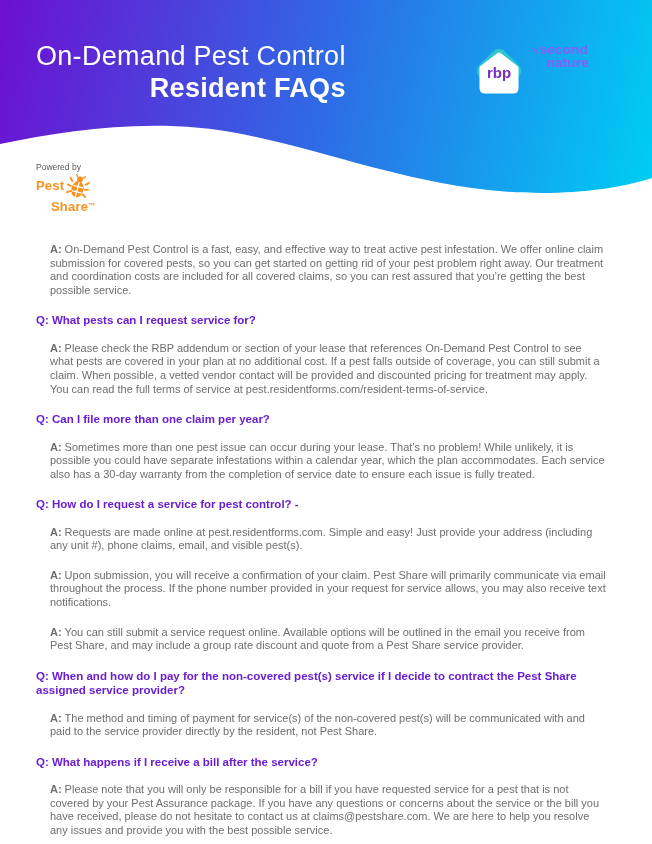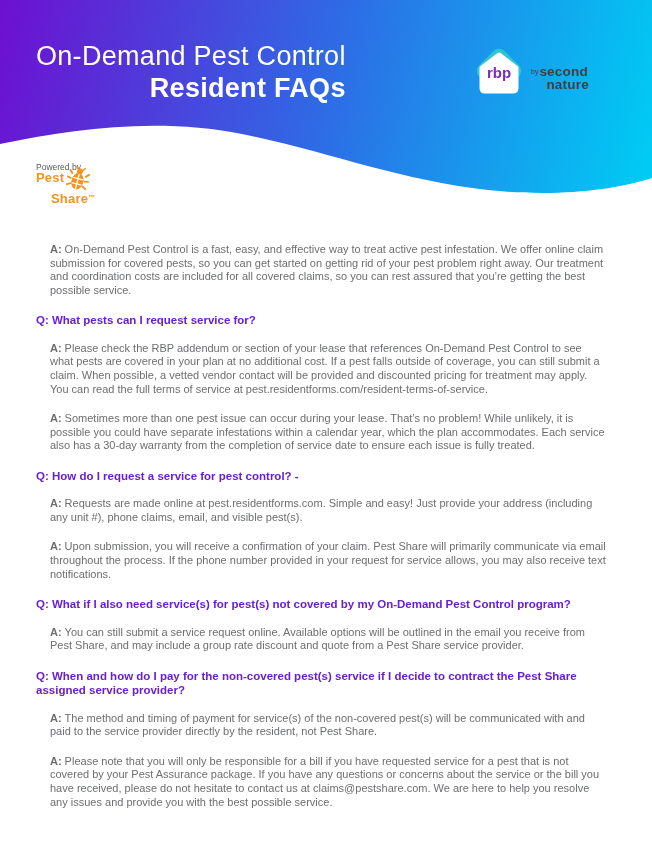--- a/index.html
+++ b/index.html
@@ -8,28 +8,28 @@
 
   
   .hdr{position:absolute;left:0;top:0;width:652px;height:220px;}
   .hdr-svg{position:absolute;left:0;top:0;display:block;}
   .titles{position:absolute;left:36px;top:40px;color:#ffffff;}
   .t1{font-size:27px;font-weight:400;letter-spacing:.3px;line-height:1.2;}
   .t2{font-size:27px;font-weight:700;letter-spacing:.3px;line-height:1.25;text-align:right;}
 
   .rbp{position:absolute;left:472px;top:44px;display:flex;}
   .rbp-badge{display:block;}
-  .sn{display:flex;align-items:flex-start;margin-left:5px;color:#404040;margin-top:22px;}
+  .sn{display:flex;align-items:flex-start;margin-left:5px;color:#8b5cf6;margin-top:0;}
   .sn .by{font-size:7px;font-weight:400;margin-top:2px;margin-right:1px;}
   .sn-lines{font-size:13.5px;font-weight:700;line-height:.93;letter-spacing:.2px;}
   .sn-lines .n2{margin-left:7px;}
 
   
   .powered{position:absolute;left:36px;top:162px;}
-  .pb-label{font-size:8.5px;color:#58595B;font-weight:400;margin-bottom:0;}
+  .pb-label{font-size:8.5px;color:#58595B;font-weight:400;margin-bottom:8px;}
   .ps-row1{display:flex;align-items:flex-start;}
   .ps-word{color:#F6921E;font-weight:700;font-size:13px;line-height:.95;letter-spacing:.2px;}
   .ps-row2{margin-left:15px;display:flex;align-items:flex-start;}
   .tm{color:#F6921E;font-size:7px;font-weight:700;margin-top:1px;}
   .bug{margin-left:2px;margin-top:-7px;}
 
   
   .faqs{position:absolute;left:36px;top:229px;width:584px;}
   .faq{margin-bottom:16px;}
   .q{margin:0 0 7px 0;font-size:11.5px;font-weight:700;color:#6A1ED2;line-height:1.25;}
@@ -103,40 +103,41 @@
     <section class="faq">
       <p class="a"><b class="ap">A:</b><span>On-Demand Pest Control is a fast, easy, and effective way to treat active pest infestation. We offer online claim submission for covered pests, so you can get started on getting rid of your pest problem right away. Our treatment and coordination costs are included for all covered claims, so you can rest assured that you’re getting the best possible service.</span></p>
     </section>
 
     <section class="faq">
       <h3 class="q">Q: What pests can I request service for?</h3>
       <p class="a"><b class="ap">A:</b><span>Please check the RBP addendum or section of your lease that references On-Demand Pest Control to see what pests are covered in your plan at no additional cost. If a pest falls outside of coverage, you can still submit a claim. When possible, a vetted vendor contact will be provided and discounted pricing for treatment may apply. You can read the full terms of service at pest.residentforms.com/resident-terms-of-service.</span></p>
     </section>
 
     <section class="faq">
+      <h3 class="q">Q: Can I file more than one claim per year?</h3>
       <p class="a"><b class="ap">A:</b><span>Sometimes more than one pest issue can occur during your lease. That’s no problem! While unlikely, it is possible you could have separate infestations within a calendar year, which the plan accommodates. Each service also has a 30-day warranty from the completion of service date to ensure each issue is fully treated.</span></p>
     </section>
 
     <section class="faq">
       <h3 class="q">Q: How do I request a service for pest control? -</h3>
       <p class="a"><b class="ap">A:</b><span>Requests are made online at pest.residentforms.com. Simple and easy! Just provide your address (including any unit #), phone claims, email, and visible pest(s).</span></p>
     </section>
 
     <section class="faq">
       <p class="a"><b class="ap">A:</b><span>Upon submission, you will receive a confirmation of your claim. Pest Share will primarily communicate via email throughout the process. If the phone number provided in your request for service allows, you may also receive text notifications.</span></p>
     </section>
 
     <section class="faq">
-      <h3 class="q">Q: What if I also need service(s) for pest(s) not covered by my On-Demand Pest Control program?</h3>
       <p class="a"><b class="ap">A:</b><span>You can still submit a service request online. Available options will be outlined in the email you receive from Pest Share, and may include a group rate discount and quote from a Pest Share service provider.</span></p>
     </section>
 
     <section class="faq">
       <h3 class="q">Q: When and how do I pay for the non-covered pest(s) service if I decide to contract the Pest Share assigned service provider?</h3>
       <p class="a"><b class="ap">A:</b><span>The method and timing of payment for service(s) of the non-covered pest(s) will be communicated with and paid to the service provider directly by the resident, not Pest Share.</span></p>
     </section>
 
     <section class="faq">
+      <h3 class="q">Q: What happens if I receive a bill after the service?</h3>
       <p class="a"><b class="ap">A:</b><span>Please note that you will only be responsible for a bill if you have requested service for a pest that is not covered by your Pest Assurance package. If you have any questions or concerns about the service or the bill you have received, please do not hesitate to contact us at claims@pestshare.com. We are here to help you resolve any issues and provide you with the best possible service.</span></p>
     </section>
 
   </main>
 </div>
 
 </body></html>

